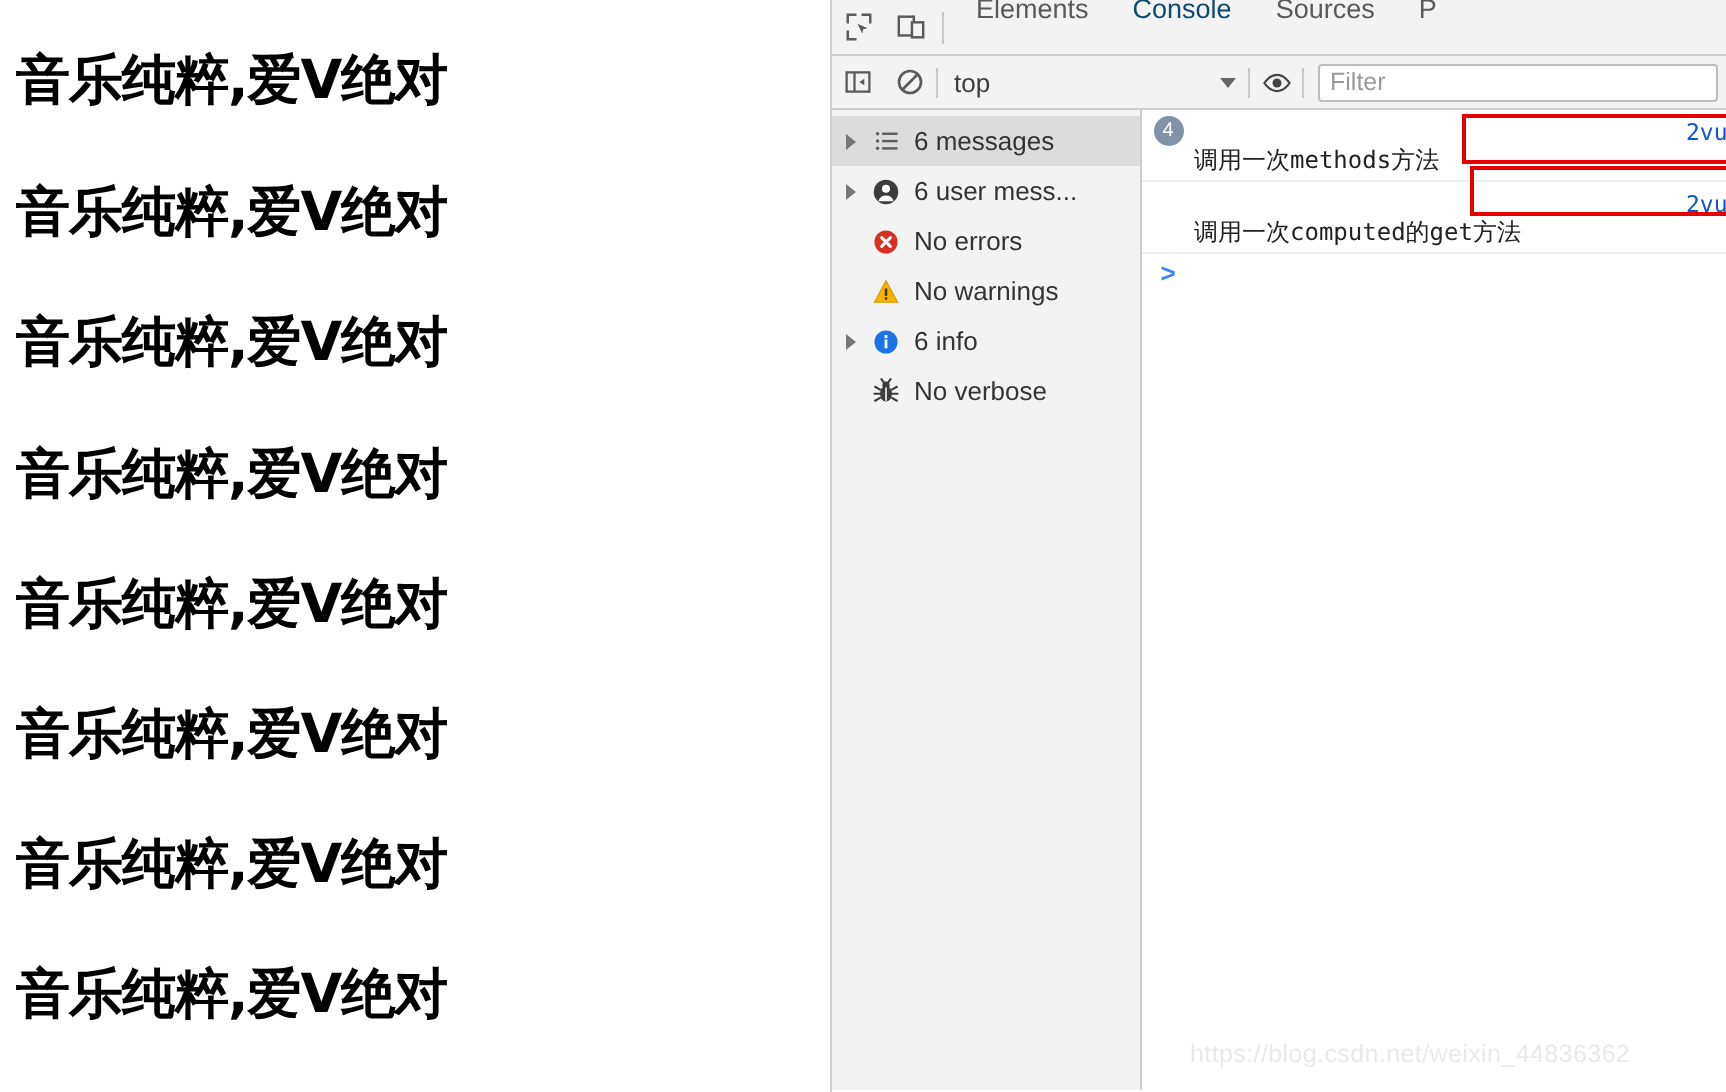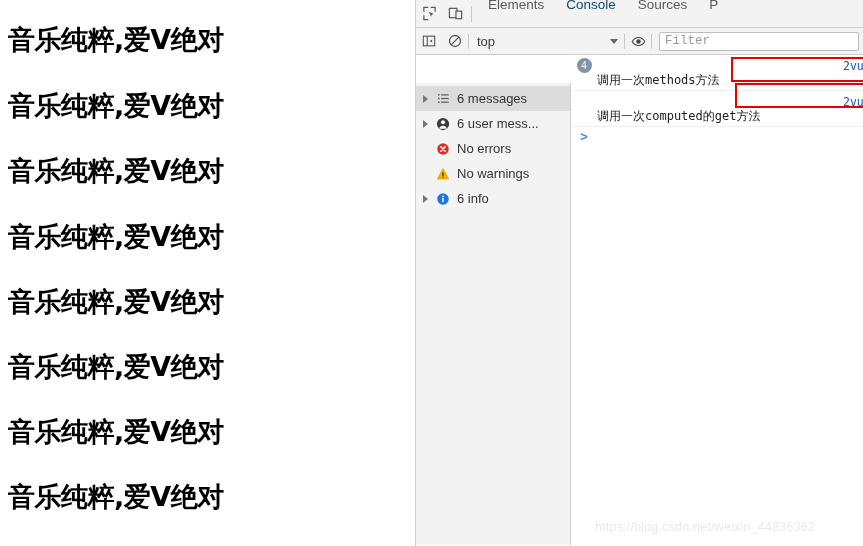--- a/index.html
+++ b/index.html
@@ -135,21 +135,21 @@
     background: #c9c9c9;
     flex: 0 0 auto;
   }
   #filter-input {
     flex: 1 1 auto;
     height: 19px;
     margin: 0 4px 0 7px;
     border: 1px solid #bdbdbd;
     background: #ffffff;
     border-radius: 2px;
-    font-family: Liberation Mono, monospace;
+    font-family: Liberation Sans, sans-serif;
     font-size: 12.5px;
     color: #202020;
     padding: 0 5px;
     box-sizing: border-box;
     outline: none;
   }
   #filter-input::placeholder { color: #9a9a9a; }
 
   
   #console-body {
@@ -158,21 +158,20 @@
     display: flex;
     box-sizing: border-box;
   }
   #msg-sidebar {
     width: 155px;
     flex: 0 0 155px;
     background: #f3f3f3;
     border-right: 1px solid #cdcdcd;
     padding-top: 3px;
     box-sizing: border-box;
-    margin-top: 28px;
   }
   .side-row {
     display: flex;
     align-items: center;
     height: 25px;
     font-size: 13px;
     color: #333333;
     white-space: nowrap;
     padding-left: 2px;
     box-sizing: border-box;
@@ -435,20 +434,32 @@
           <span class="side-ico">
             <svg width="14" height="14" viewBox="0 0 16 16">
               <circle cx="8" cy="8" r="6.6" fill="#1a73e8"></circle>
               <rect x="7.2" y="6.6" width="1.6" height="5" fill="#ffffff"></rect>
               <rect x="7.2" y="4" width="1.6" height="1.8" fill="#ffffff"></rect>
             </svg>
           </span>
           <span class="side-label">6 info</span>
         </div>
 
+        <div class="side-row">
+          <span class="side-arrow"></span>
+          <span class="side-ico">
+            <svg width="14" height="14" viewBox="0 0 16 16">
+              <ellipse cx="8" cy="9" rx="3.4" ry="4.4" fill="#3c3c3c"></ellipse>
+              <circle cx="8" cy="4.1" r="2.1" fill="#3c3c3c"></circle>
+              <path d="M4.6 6.6L1.8 5M4.4 9H1.4M4.6 11.4L1.8 13M11.4 6.6L14.2 5M11.6 9h3M11.4 11.4l2.8 1.6M6.6 2.4L5.4 0.7M9.4 2.4l1.2-1.7" stroke="#3c3c3c" stroke-width="1.2" stroke-linecap="round"></path>
+              <path d="M8 5.4v7.6" stroke="#ffffff" stroke-width="0.9"></path>
+            </svg>
+          </span>
+          <span class="side-label">No verbose</span>
+        </div>
 
       </div>
 
       <div id="msg-list">
 
         <div class="msg-row">
           <span class="msg-badge-slot">
             <span class="count-badge">4</span>
           </span>
           <span class="msg-text">调用一次methods方法</span>

